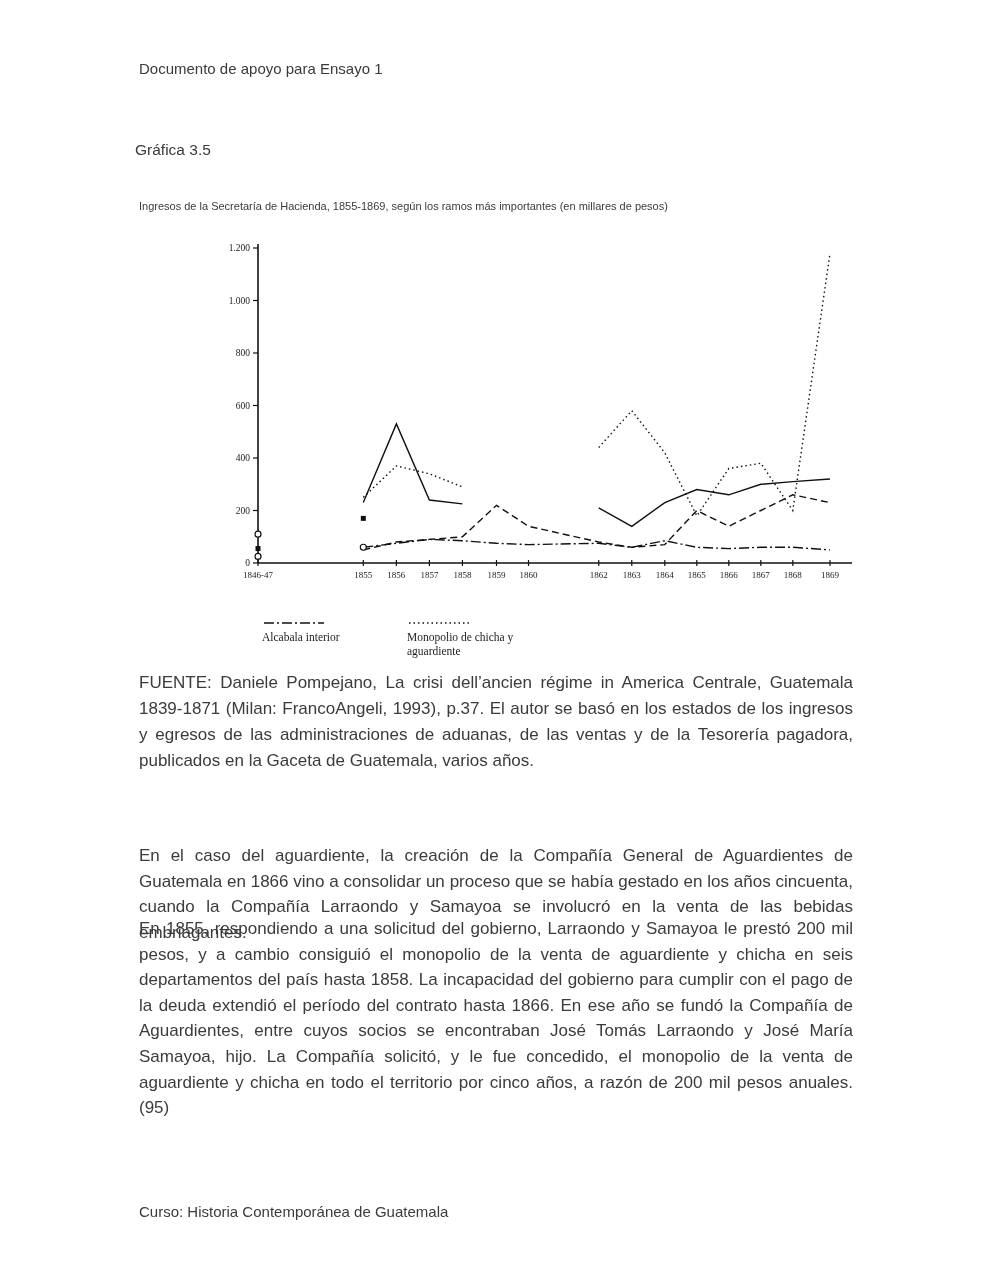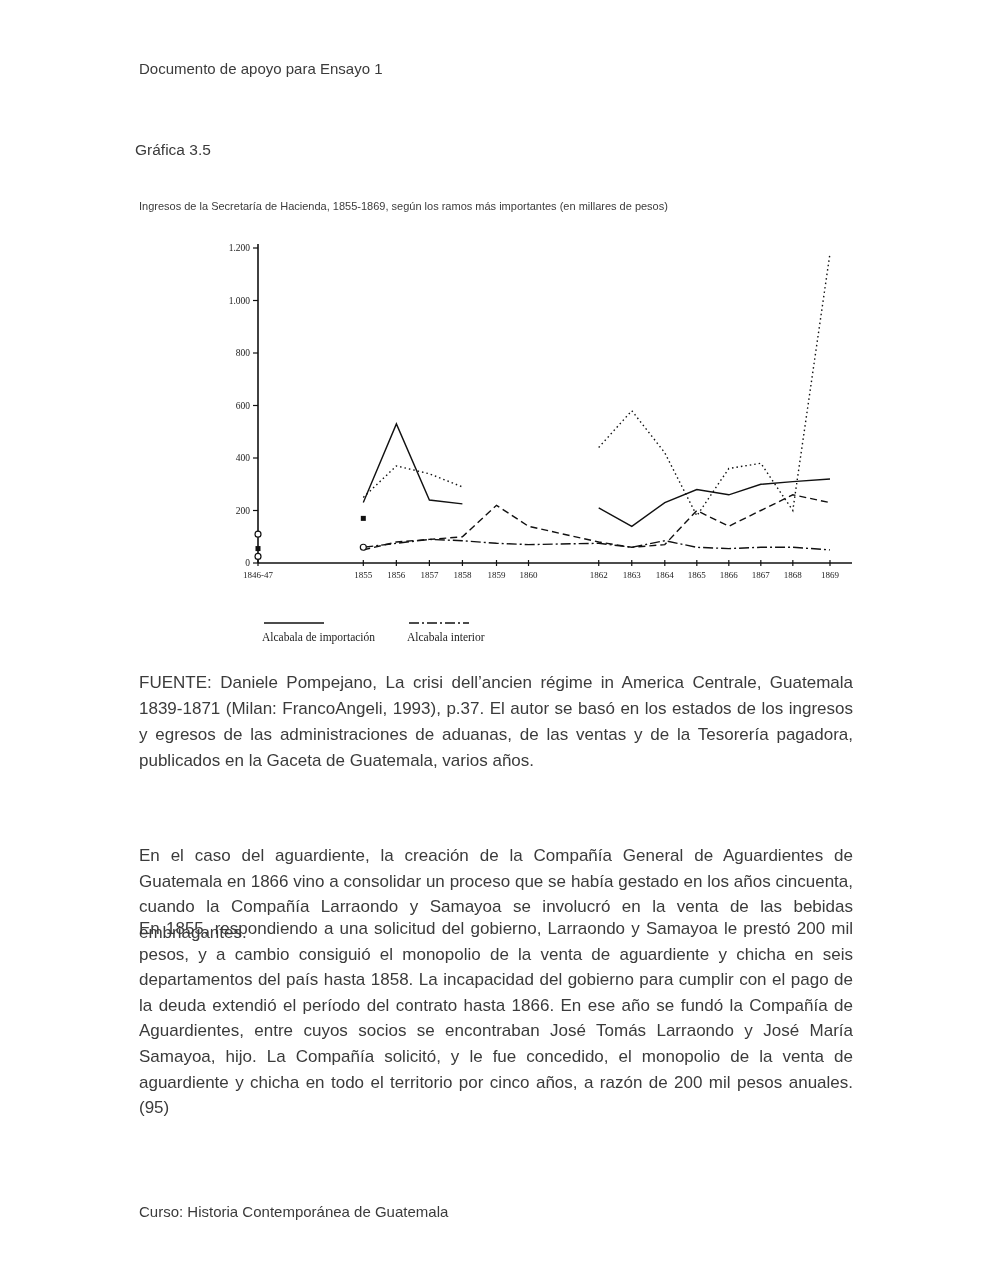--- a/index.html
+++ b/index.html
@@ -98,29 +98,29 @@
         <path d="M145.3 311.9 L178.4 304.0 L211.4 301.4 L244.4 298.8 L278.5 267.3 L310.5 288.3 L380.7 304.0 L413.8 309.3 L446.8 306.6 L478.8 272.5 L510.8 288.3 L542.8 272.5 L574.8 256.8 L612.0 264.6" fill="none" stroke="#111" stroke-width="1.4" stroke-dasharray="7 4"></path>
         <circle cx="40" cy="296.125" r="3" fill="#fff" stroke="#111" stroke-width="1.2"></circle>
         <rect x="37.5" y="308.0625" width="5" height="5" fill="#111"></rect>
         <circle cx="40" cy="318.4375" r="3" fill="#fff" stroke="#111" stroke-width="1.2"></circle>
         <rect x="142.8140794223827" y="277.875" width="5" height="5" fill="#111"></rect>
         <circle cx="145.3140794223827" cy="309.25" r="3" fill="#fff" stroke="#111" stroke-width="1.2"></circle>
       </svg>
     <div id="chart-legend" class="legend">
         <div class="legend-item">
           <svg width="64" height="8">
-            <line x1="2" y1="4" x2="62" y2="4" stroke="#111" stroke-width="1.4"></line>
+            <line x1="2" y1="4" x2="62" y2="4" stroke="#111" stroke-width="1.4" stroke-dasharray="10 3 2 3"></line>
           </svg>
-          <div class="legend-label">Alcabala de importación</div>
+          <div class="legend-label">Alcabala interior</div>
         </div>
         <div class="legend-item">
           <svg width="64" height="8">
-            <line x1="2" y1="4" x2="62" y2="4" stroke="#111" stroke-width="1.4" stroke-dasharray="10 3 2 3"></line>
+            <line x1="2" y1="4" x2="62" y2="4" stroke="#111" stroke-width="1.4" stroke-dasharray="1.5 3"></line>
           </svg>
-          <div class="legend-label">Alcabala interior</div>
+          <div class="legend-label">Monopolio de chicha y aguardiente</div>
         </div>
       </div>
   </div>
 
   <div class="para source">FUENTE: Daniele Pompejano, La crisi dell’ancien régime in America Centrale, Guatemala 1839-1871 (Milan: FrancoAngeli, 1993), p.37. El autor se basó en los estados de los ingresos y egresos de las administraciones de aduanas, de las ventas y de la Tesorería pagadora, publicados en la Gaceta de Guatemala, varios años.</div>
   <div class="para p1">En el caso del aguardiente, la creación de la Compañía General de Aguardientes de Guatemala en 1866 vino a consolidar un proceso que se había gestado en los años cincuenta, cuando la Compañía Larraondo y Samayoa se involucró en la venta de las bebidas embriagantes.</div>
   <div class="para p2">En 1855, respondiendo a una solicitud del gobierno, Larraondo y Samayoa le prestó 200 mil pesos, y a cambio consiguió el monopolio de la venta de aguardiente y chicha en seis departamentos del país hasta 1858. La incapacidad del gobierno para cumplir con el pago de la deuda extendió el período del contrato hasta 1866. En ese año se fundó la Compañía de Aguardientes, entre cuyos socios se encontraban José Tomás Larraondo y José María Samayoa, hijo. La Compañía solicitó, y le fue concedido, el monopolio de la venta de aguardiente y chicha en todo el territorio por cinco años, a razón de 200 mil pesos anuales. (95)</div>
 
   <div class="footer">Curso: Historia Contemporánea de Guatemala</div>
 </div>

